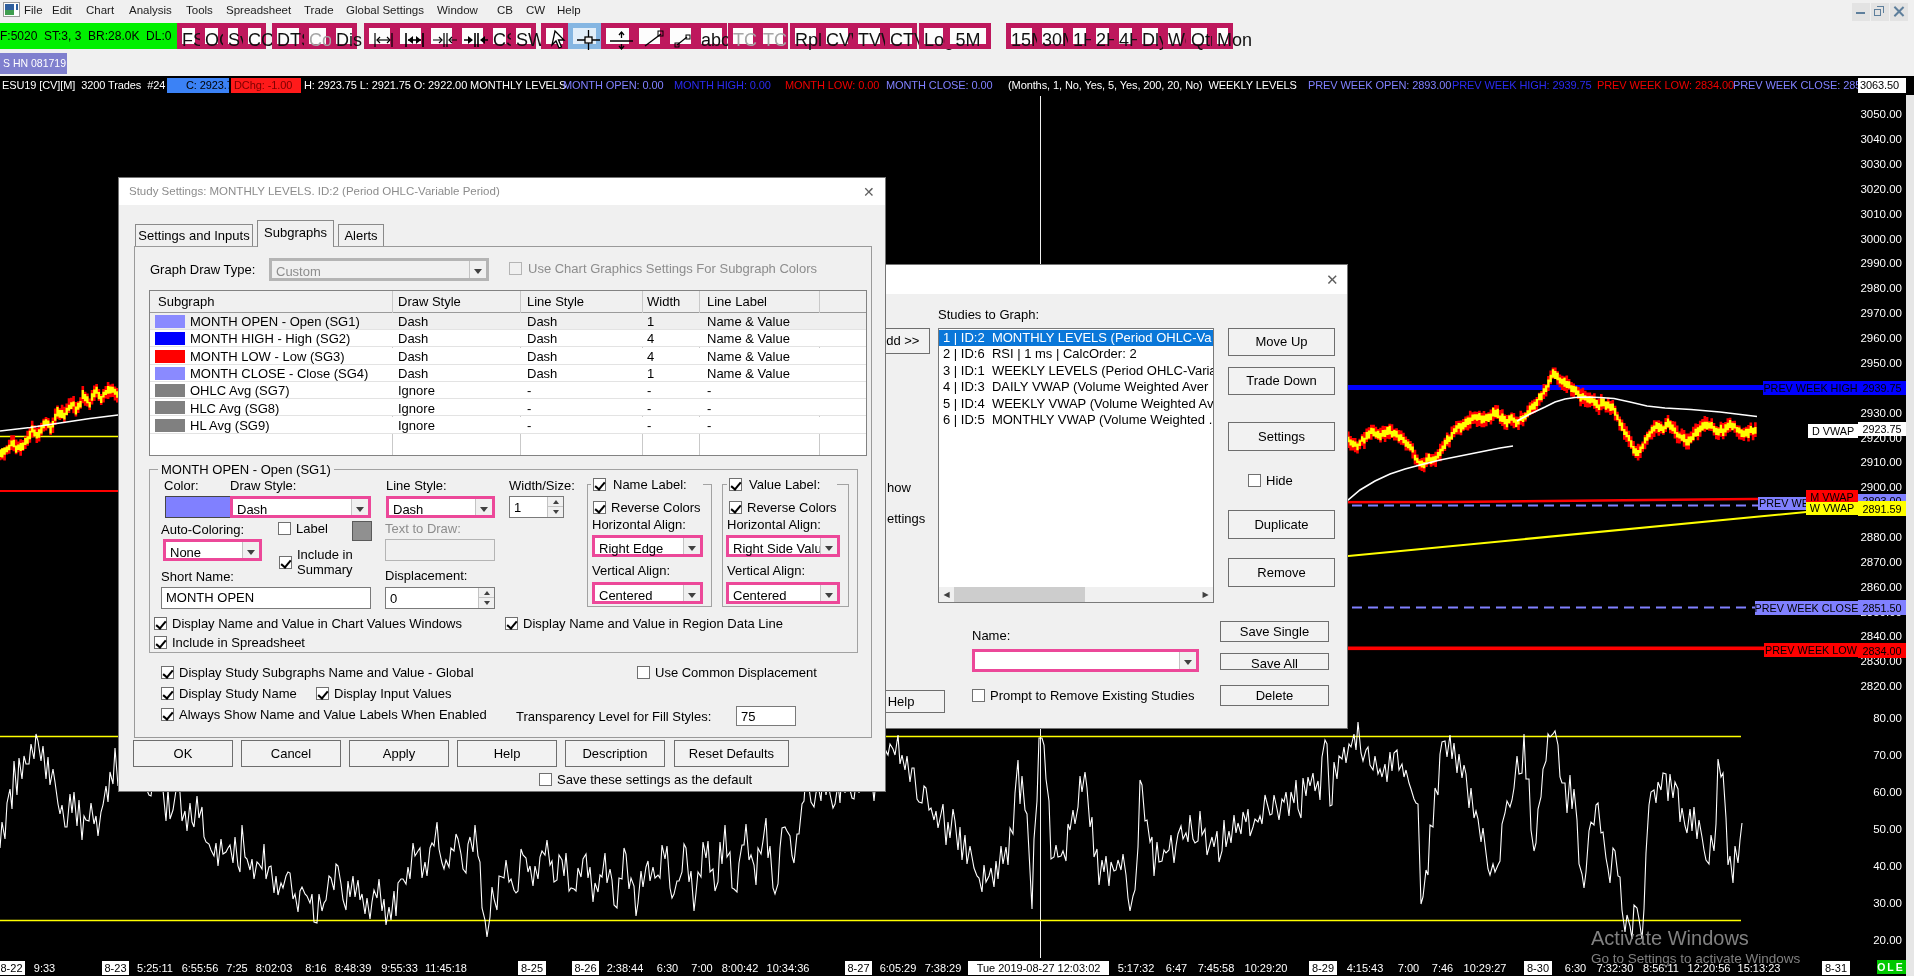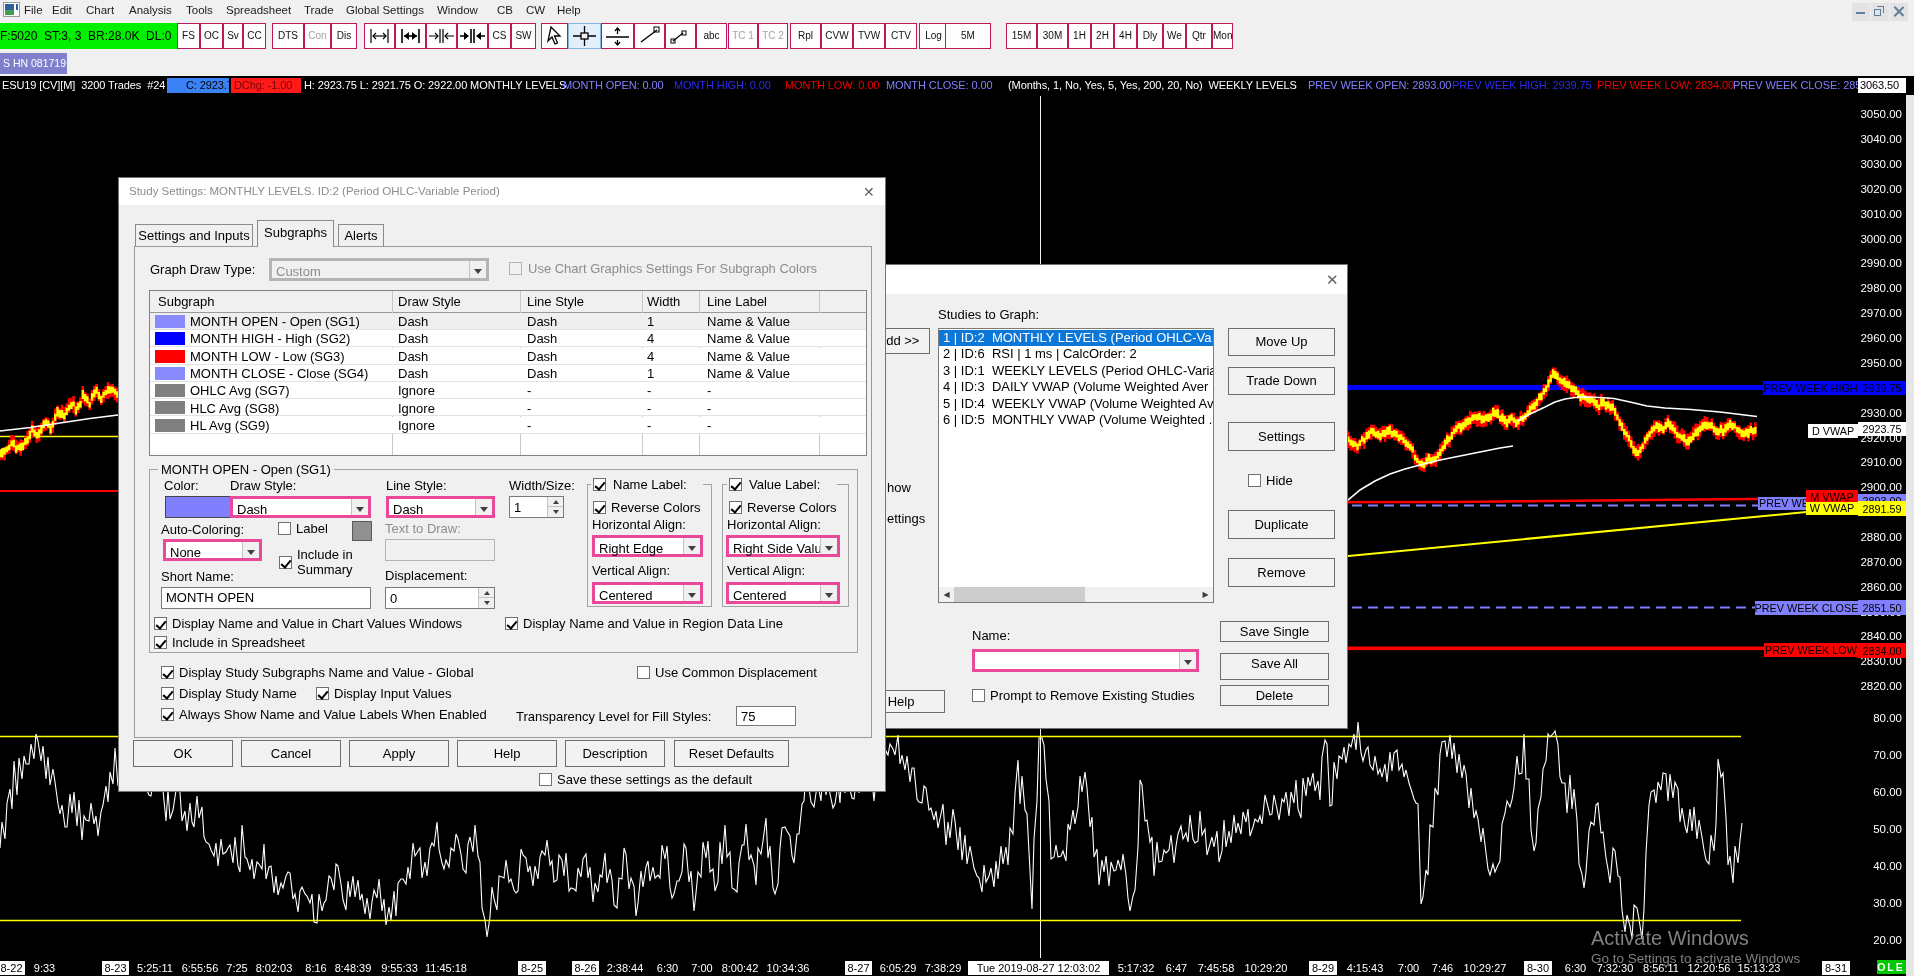--- a/index.html
+++ b/index.html
@@ -1,19 +1,19 @@
 <!DOCTYPE html>
 <html><head><meta charset="utf-8"><style>
 *{margin:0;padding:0;box-sizing:border-box}
 html,body{width:1914px;height:976px;overflow:hidden;background:#000;font-family:"Liberation Sans",sans-serif}
 .abs{position:absolute}
 #menubar{left:0;top:0;width:1914px;height:20px;background:#f0f0f0;z-index:2}
 #menubar span{position:absolute;top:4px;font-size:11.5px;color:#1c1c1c}
 #toolbar{left:0;top:20px;width:1914px;height:31px;background:#f0f0f0;z-index:2}
-.tbtn{position:absolute;top:3px;height:26px;background:#fdfdfd;border:1px solid #be185d;font-size:10px;color:#111;text-align:center;line-height:24px}
+.tbtn{position:absolute;top:3px;height:26px;background:#fdfdfd;border:5px solid #be185d;font-size:18px;color:#111;text-align:center;line-height:24px}
 .tbtn.dis{color:#a5a5a5}
 .tbtn.sel{background:#e2eef9;border-color:#85b6e2}
 #tabrow{left:0;top:51px;width:1914px;height:25px;background:#f0f0f0;z-index:2}
 #charttab{position:absolute;left:0;top:2px;width:67px;height:21px;background:#7f7fce;color:#fff;font-size:10.5px;line-height:21px;padding-left:3px}
 #dataline{left:0;top:76px;width:1914px;height:19px;background:#000;z-index:2;font-size:11px;letter-spacing:-0.1px;white-space:nowrap}
 #dataline span{position:absolute;top:2px;line-height:15px}
 svg#chart{position:absolute;left:0;top:0;z-index:1}
 
 .dlg{position:absolute;background:#f0f0f0;border:1px solid #747474}
 .dlg .title{position:absolute;left:0;top:0;width:100%;background:#fff;font-size:11.5px;color:#8c8c8c}
@@ -333,21 +333,21 @@
 <div class="cb" style="left:547px;top:209px"></div>
     <div class="lbl" style="left:565px;top:208px">Hide</div>
 <div class="lbl" style="left:271px;top:363px">Name:</div>
 <div class="combo" style="left:271px;top:384px;width:227px;height:23px">
       <span class="tx"></span>
       <span class="ar"></span>
     </div>
 <div class="cb" style="left:271px;top:424px"></div>
     <div class="lbl" style="left:289px;top:423px">Prompt to Remove Existing Studies</div>
 <div class="btn" style="left:519px;top:356px;width:109px;height:21px;line-height:19px">Save Single</div>
-<div class="btn" style="left:519px;top:388px;width:109px;height:27px;line-height:19px">Save All</div>
+<div class="btn" style="left:519px;top:388px;width:109px;height:17px;line-height:19px">Save All</div>
 <div class="btn" style="left:519px;top:420px;width:109px;height:21px;line-height:19px">Delete</div>
 <div class="btn" style="left:166px;top:63px;width:63px;height:26px;line-height:24px">Add &gt;&gt;</div>
 <div class="lbl" style="left:186px;top:215px;font-size:13px">how</div>
 <div class="lbl" style="left:186px;top:246px;font-size:13px">ettings</div>
 <div class="btn" style="left:156px;top:425px;width:88px;height:23px;line-height:21px">Help</div>
 </div>
 <div class="dlg" style="left:118px;top:177px;width:768px;height:615px;z-index:6">
 <div class="title" style="height:27px;line-height:27px;padding-left:10px">Study Settings: MONTHLY LEVELS. ID:2 (Period OHLC-Variable Period)</div>
 <div class="close" style="left:744px;top:6px">✕</div>
 <div style="position:absolute;left:16px;top:46px;width:118px;height:22px;background:#f0f0f0;border:1px solid #8a8a8a;border-bottom:none;font-size:13px;text-align:center;line-height:22px">Settings and Inputs</div>

